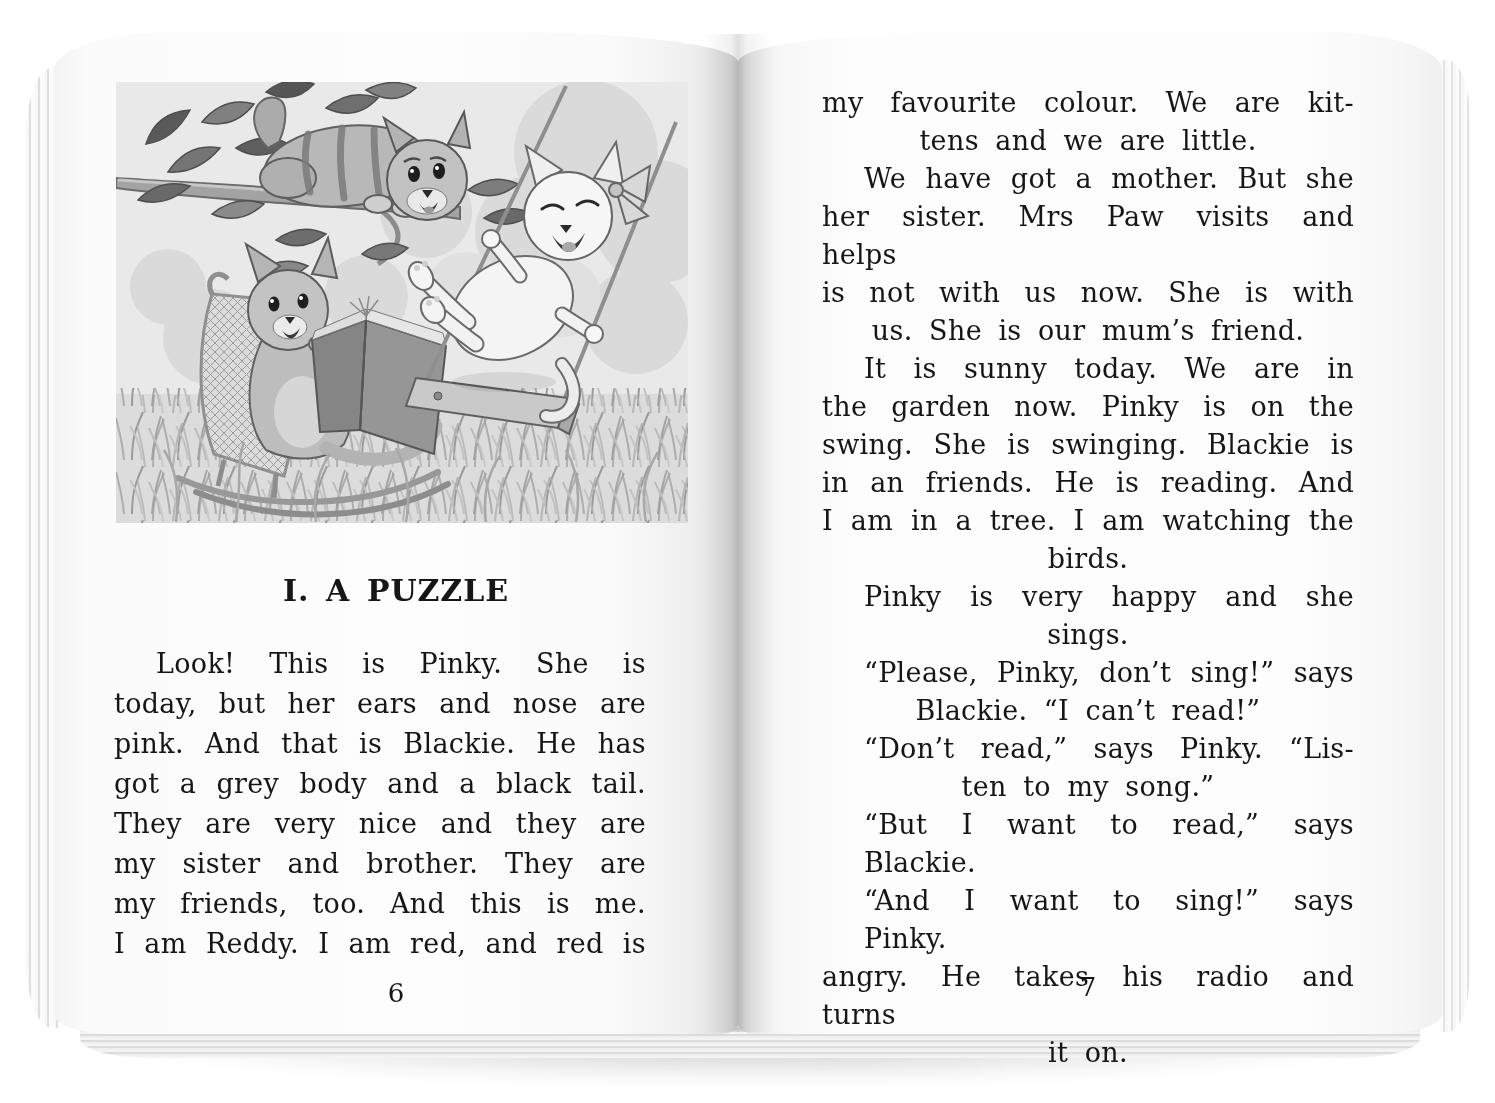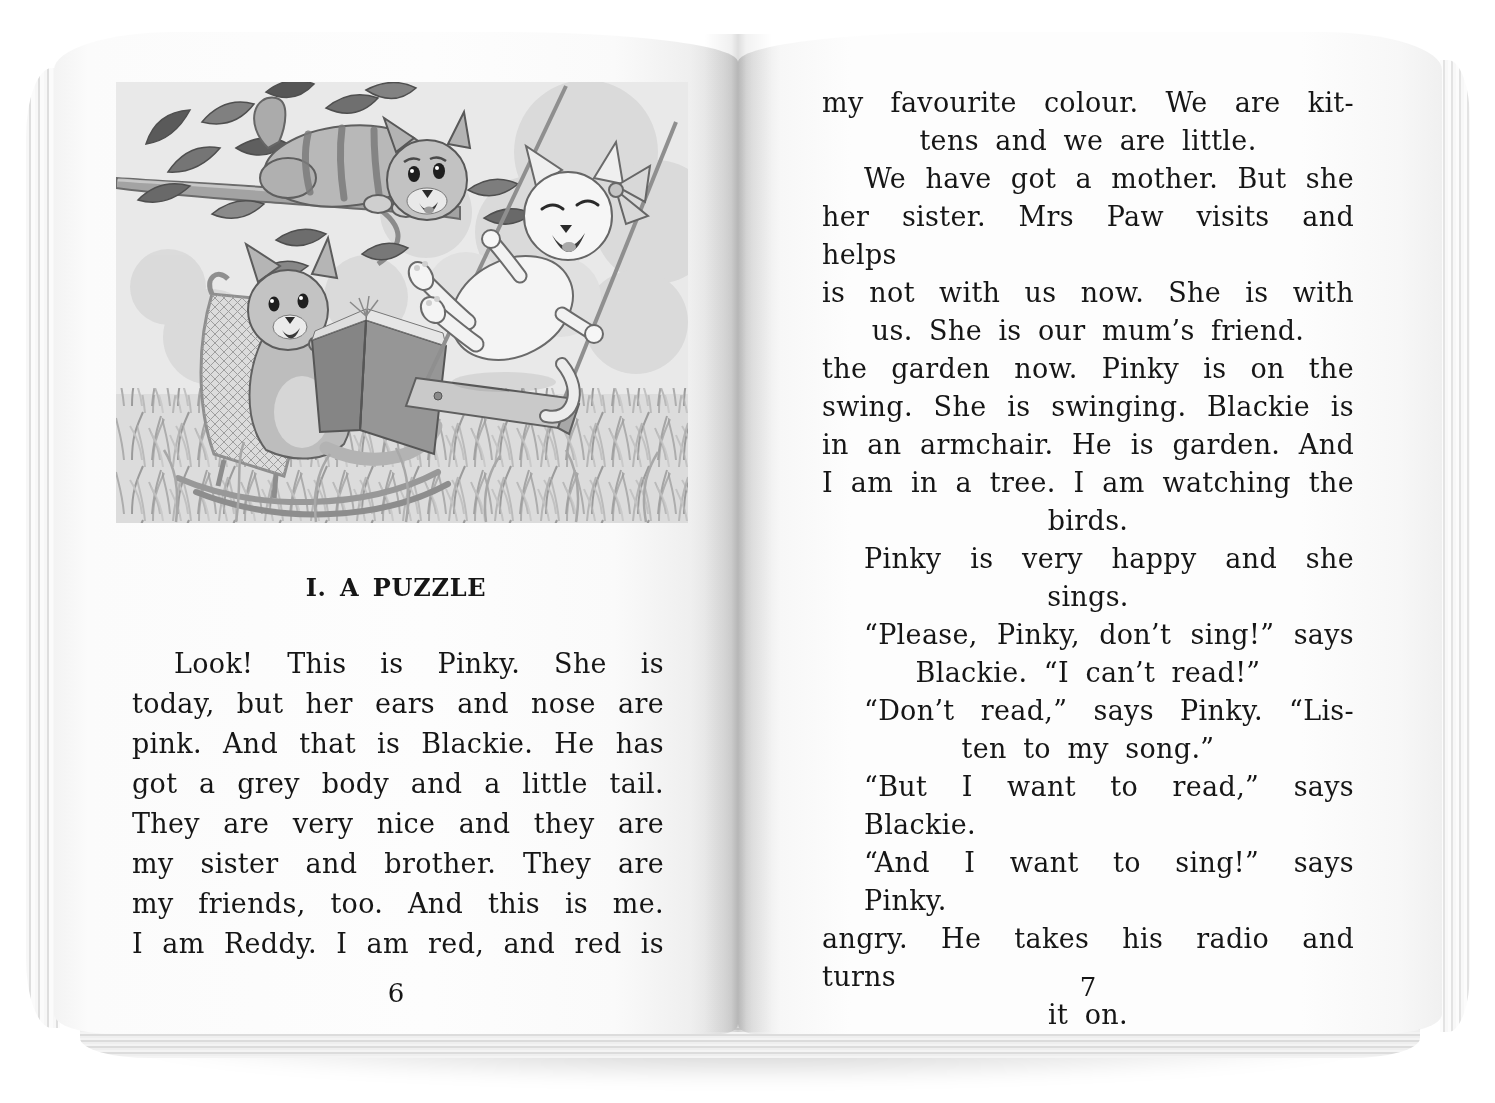--- a/index.html
+++ b/index.html
@@ -28,23 +28,23 @@
     background:linear-gradient(to right,#d2d2d2 0%,#e6e6e6 2%,#f7f7f7 6%,#fdfdfd 16%,#fdfdfd 80%,#f7f7f7 94%,#f0f0f0 100%);
     border-radius:240px 120px 60px 18px / 30px 38px 20px 10px;}
   .gutter{position:absolute;left:704px;top:34px;width:68px;height:998px;z-index:3;pointer-events:none;
     background:linear-gradient(to right,rgba(0,0,0,0) 0%,rgba(0,0,0,.06) 40%,rgba(0,0,0,.13) 50%,rgba(0,0,0,.05) 62%,rgba(0,0,0,0) 100%);}
 
   
   .content{position:absolute;z-index:4;color:#161616;}
   .illustration{left:116px;top:82px;width:572px;height:441px;}
   .illustration svg{display:block;width:100%;height:100%;}
   .chapter-title{left:130px;top:573px;width:532px;text-align:center;
-    font-size:24px;font-weight:bold;letter-spacing:.03em;word-spacing:.18em;}
+    font-size:30px;font-weight:bold;letter-spacing:.03em;word-spacing:.18em;}
   .body-block{width:532px;font-size:27px;}
-  .left-body{left:132px;top:644px;line-height:40px;}
+  .left-body{left:114px;top:644px;line-height:40px;}
   .right-body{left:822px;top:84px;line-height:38px;}
   .line{text-align:center;word-spacing:.28em;letter-spacing:.012em;}
   .line.just{text-align:justify;text-align-last:justify;}
   .line.indent{padding-left:42px;}
   .page-num{width:532px;text-align:center;font-size:26px;}
   .page-num-left{left:130px;top:978px;}
   .page-num-right{left:822px;top:972px;}
 </style>
 </head>
 <body>
@@ -227,38 +227,39 @@
         <path d="M530,440 C524,406 532,386 542,370"></path>
       </g>
     </svg>
   </div>
 
   <div class="content chapter-title">I. A PUZZLE</div>
   <div class="content body-block left-body">
       <div class="line indent just">Look! This is Pinky. She is</div>
       <div class="line just">today, but her ears and nose are</div>
       <div class="line just">pink. And that is Blackie. He has</div>
-      <div class="line just">got a grey body and a little tail.</div>
+      <div class="line just">got a grey body and a black tail.</div>
       <div class="line just">They are very nice and they are</div>
       <div class="line just">my sister and brother. They are</div>
       <div class="line just">my friends, too. And this is me.</div>
       <div class="line just">I am Reddy. I am red, and red is</div>
     </div>
   <div class="content page-num page-num-left">6</div>
 
   <div class="content body-block right-body">
       <div class="line just">my favourite colour. We are kit-</div>
       <div class="line">tens and we are little.</div>
       <div class="line indent just">We have got a mother. But she</div>
       <div class="line just">her sister. Mrs Paw visits and helps</div>
       <div class="line just">is not with us now. She is with</div>
       <div class="line">us. She is our mum’s friend.</div>
+      <div class="line indent just">It is sunny today. We are in</div>
       <div class="line just">the garden now. Pinky is on the</div>
       <div class="line just">swing. She is swinging. Blackie is</div>
-      <div class="line just">in an armchair. He is garden. And</div>
+      <div class="line just">in an friends. He is reading. And</div>
       <div class="line just">I am in a tree. I am watching the</div>
       <div class="line">birds.</div>
       <div class="line indent just">Pinky is very happy and she</div>
       <div class="line">sings.</div>
       <div class="line indent just">“Please, Pinky, don’t sing!” says</div>
       <div class="line">Blackie. “I can’t read!”</div>
       <div class="line indent just">“Don’t read,” says Pinky. “Lis-</div>
       <div class="line">ten to my song.”</div>
       <div class="line indent just">“But I want to read,” says Blackie.</div>
       <div class="line indent just">“And I want to sing!” says Pinky.</div>

